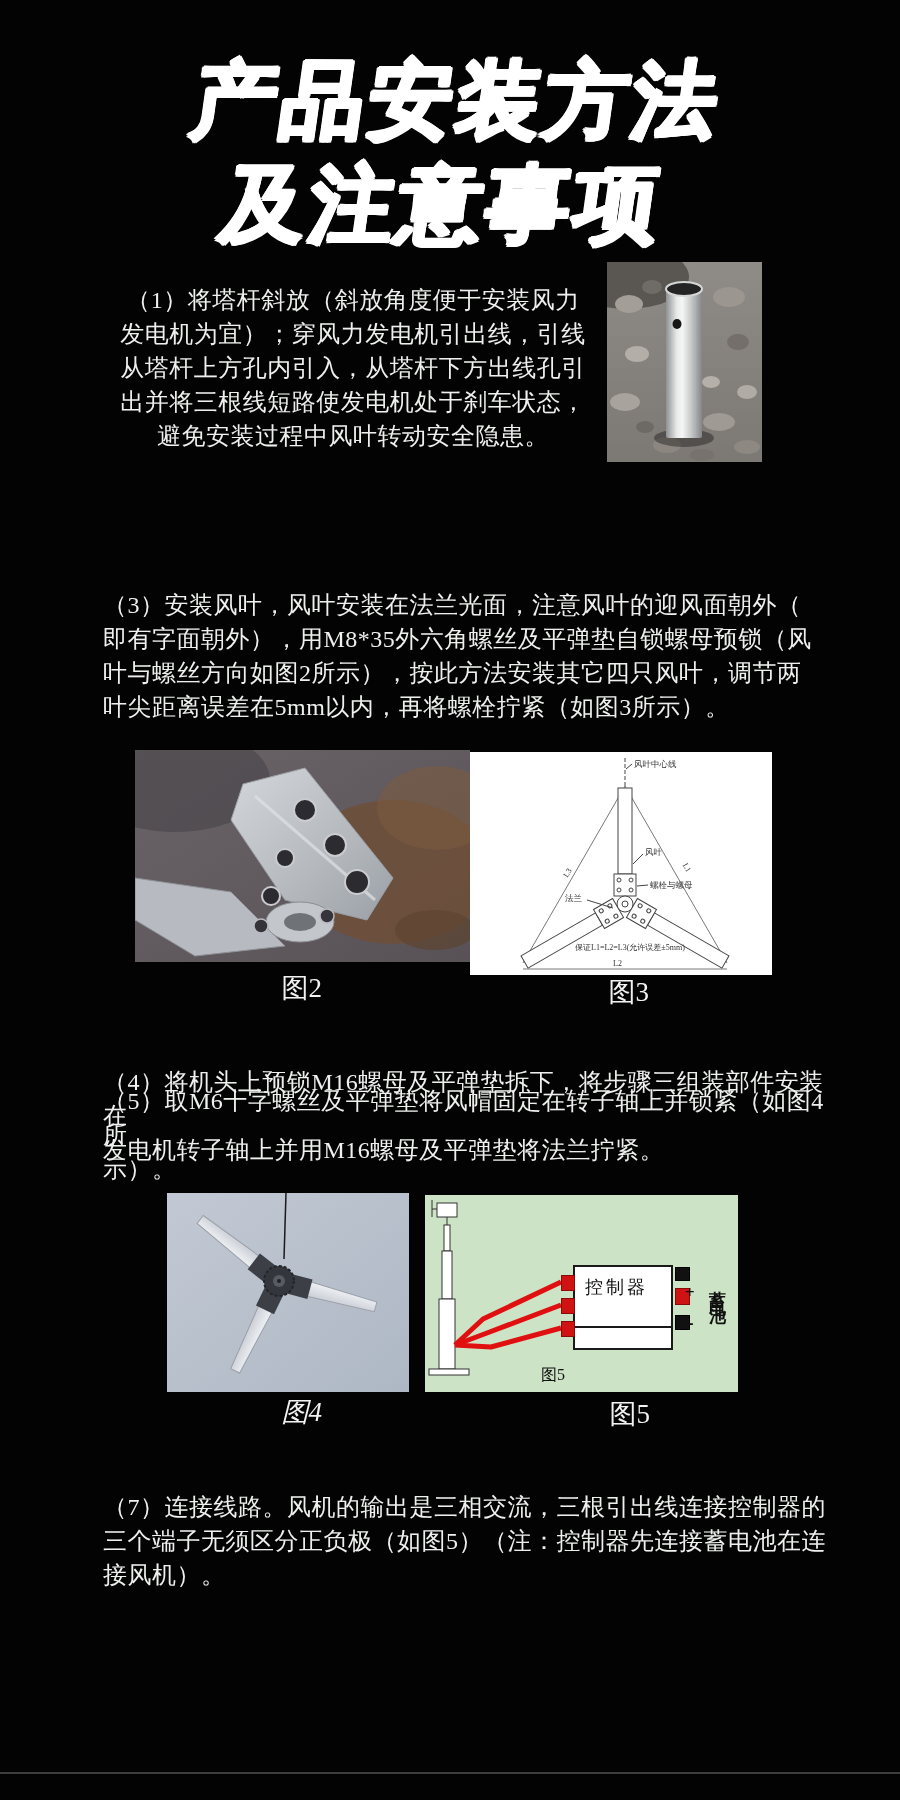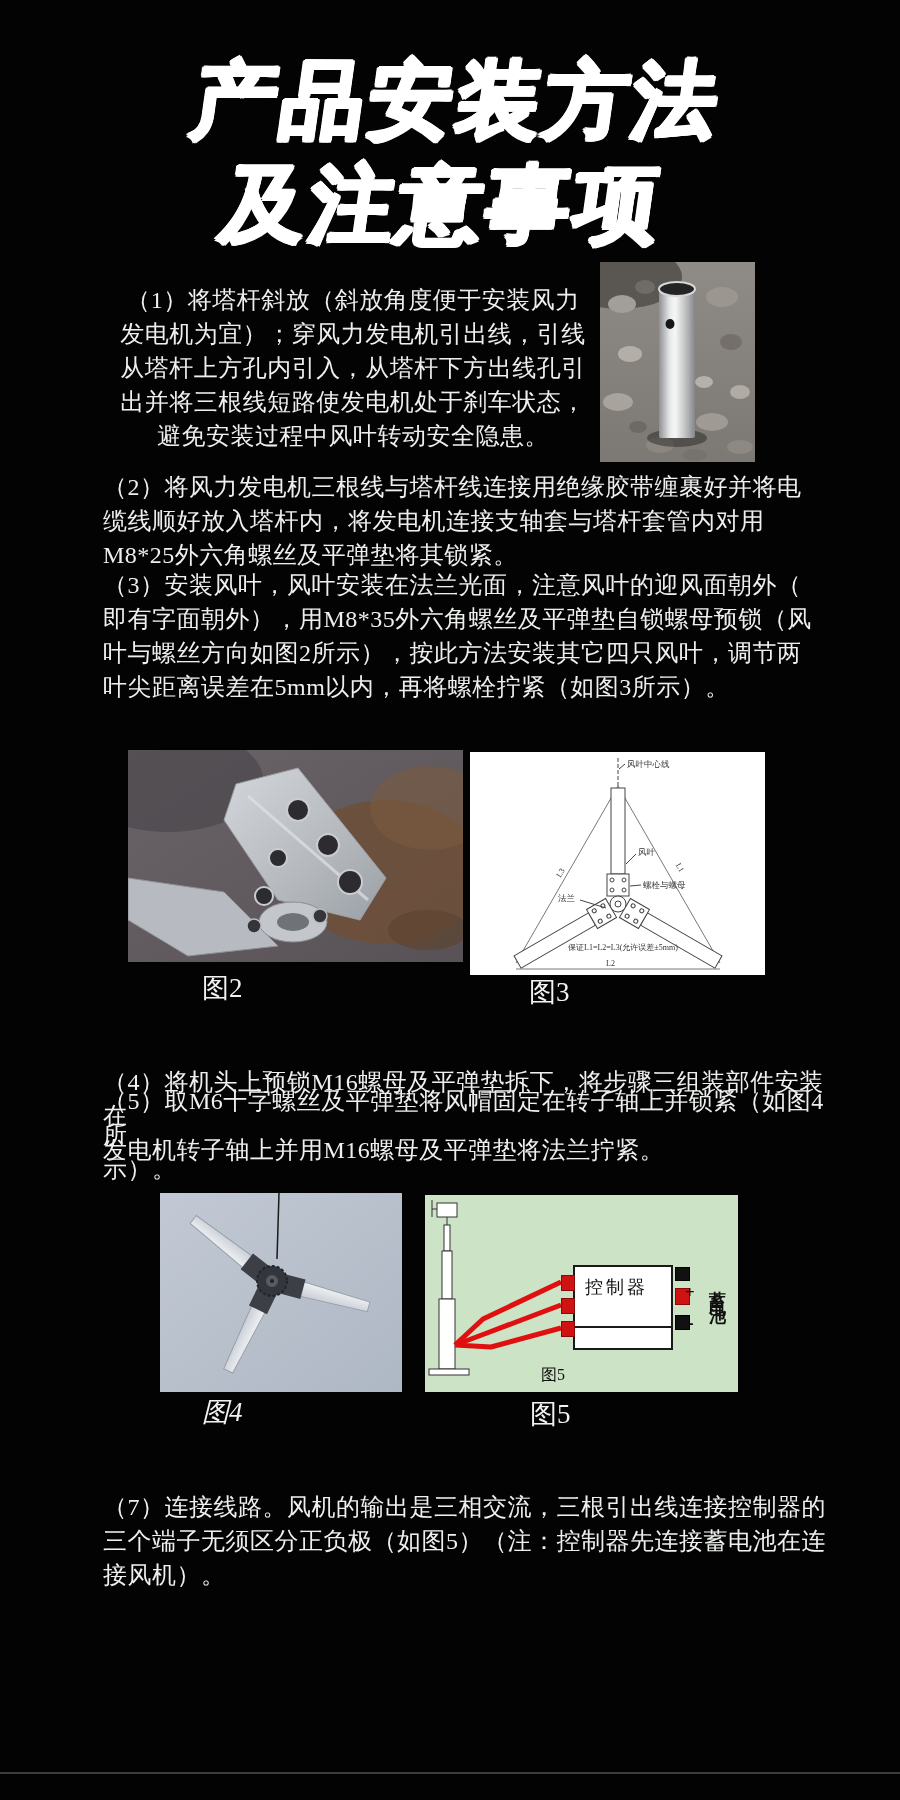--- a/index.html
+++ b/index.html
@@ -15,23 +15,23 @@
     transform:skewX(-8deg);white-space:pre-line;
     text-shadow:2px 0 currentColor,-2px 0 currentColor,0 2px currentColor,
                 0 -2px currentColor,1.5px 1.5px currentColor,-1.5px -1.5px currentColor,
                 1.5px -1.5px currentColor,-1.5px 1.5px currentColor;
   }
   .para{
     position:absolute;left:103px;color:#eef0ee;font-size:24px;line-height:34px;
     white-space:pre-line;letter-spacing:0.5px;
   }
   .caption{
-    position:absolute;width:120px;text-align:left;color:#f2f2f2;font-size:27px;
-  }
-  .figbox{position:absolute;overflow:hidden;}
+    position:absolute;width:120px;text-align:right;color:#f2f2f2;font-size:27px;
+  }
+  .figbox{position:absolute;overflow:hidden;padding-left:7px;}
   .fig5wrap{position:absolute;left:425px;top:1195px;width:294px;height:197px;background:#cde3c6;}
   .fig5wrap .ovl{position:absolute;color:#101010;}
   .ctrl-box{position:absolute;left:148px;top:70px;width:96px;height:81px;background:#ffffff;border:2px solid #1a1a1a;}
   .ctrl-split{position:absolute;left:0;bottom:20px;width:100%;height:0;border-top:2px solid #1a1a1a;}
   .term{position:absolute;}
   .t-red{background:#cf1212;border:1px solid #8a0909;}
   .t-blk{background:#111;border:1px solid #000;}
   .ctrl-label{left:160px;top:80px;font-size:18px;letter-spacing:3px;}
   .plus-label{left:260px;top:88px;font-size:17px;font-weight:bold;}
   .minus-label{left:262px;top:116px;font-size:20px;font-weight:bold;}
@@ -86,24 +86,21 @@
       <ellipse cx="104" cy="120" rx="9" ry="6" fill="#b5b0a9"></ellipse>
       <ellipse cx="38" cy="165" rx="9" ry="6" fill="#6d6965"></ellipse>
       <ellipse cx="77" cy="176" rx="30" ry="9" fill="#000" opacity="0.35"></ellipse>
       <rect x="59" y="26" width="36" height="150" rx="2" fill="url(#met)"></rect>
       <line x1="88" y1="30" x2="88" y2="172" stroke="#b9b9b9" opacity="0.5"></line>
       <ellipse cx="77" cy="27" rx="18" ry="7" fill="#242424" stroke="#d5d6d6" stroke-width="2"></ellipse>
       <ellipse cx="70" cy="62" rx="4.5" ry="5" fill="#161616"></ellipse>
     </svg>
   </div>
 
-  <div class="para" style="top:470px;width:720px;">（2）将风力发电机三根线与塔杆线连接用绝缘胶带缠裹好并将电
-缆线顺好放入塔杆内，将发电机连接支轴套与塔杆套管内对用
-M8*25外六角螺丝及平弹垫将其锁紧。</div>
-  <div class="para" style="top:568px;width:720px;">（3）安装风叶，风叶安装在法兰光面，注意风叶的迎风面朝外（
+  <div class="para" style="top:588px;width:720px;">（3）安装风叶，风叶安装在法兰光面，注意风叶的迎风面朝外（
 即有字面朝外），用M8*35外六角螺丝及平弹垫自锁螺母预锁（风
 叶与螺丝方向如图2所示），按此方法安装其它四只风叶，调节两
 叶尖距离误差在5mm以内，再将螺栓拧紧（如图3所示）。</div>
 
   <div class="figbox" style="left:128px;top:750px;width:335px;height:212px;">
     <svg width="335" height="212" viewBox="0 0 335 212">
       <defs>
         <linearGradient id="g2a" x1="0" y1="0" x2="1" y2="1">
           <stop offset="0" stop-color="#6a6468"></stop>
             <stop offset="1" stop-color="#585257"></stop>

